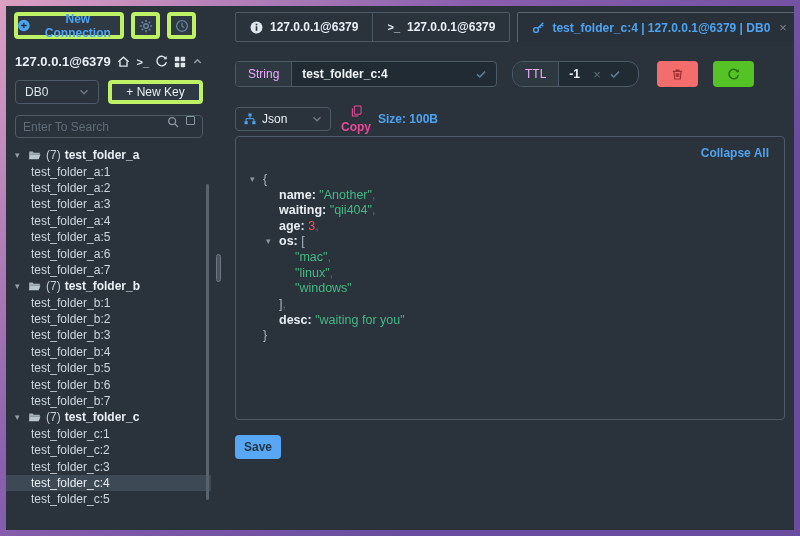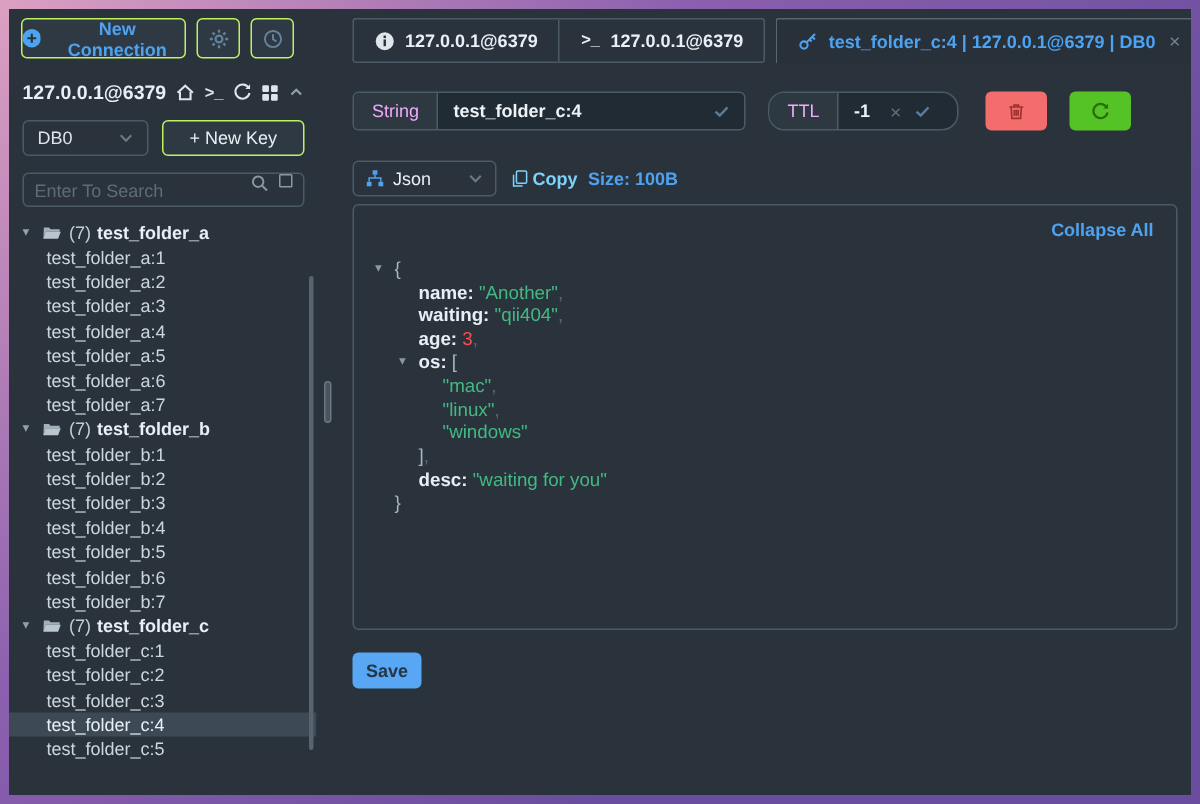--- a/index.html
+++ b/index.html
@@ -23,21 +23,21 @@
   .x-glyph { position:relative; width:11px; height:11px; display:block; }
   .x-glyph::before,.x-glyph::after { content:""; position:absolute; left:-1px; top:5px; width:13px; height:1.2px; background:#444; }
   .x-glyph::before { transform:rotate(45deg); } .x-glyph::after { transform:rotate(-45deg); }
 
   
   .app { flex:1; display:flex; min-height:0; color:#dbe3e9; }
 
   
   .sidebar { width:205px; flex:none; padding-top:6px; display:flex; flex-direction:column; position:relative; min-height:0; }
   .sb-toolbar { display:flex; gap:7px; margin:0 6px 0 8px; }
-  .btn { border:1px solid #bef264; border-radius:4px; background:#2e3943; cursor:pointer; }
+  .btn { border:4px solid #bef264; border-radius:4px; background:#2e3943; cursor:pointer; }
   .new-conn { flex:none; width:110px; height:27px; display:flex; align-items:center; justify-content:center; gap:6px;
               color:#4ea3f1; font-weight:700; font-size:12px; }
   .icon-btn { width:29px; height:27px; display:flex; align-items:center; justify-content:center; color:#64839a; }
 
   .conn-row { margin:15px 8px 0 9px; display:flex; align-items:center; }
   .conn-name { font-weight:700; font-size:13px; color:#e9eff4; flex:1; }
   .conn-icons { display:flex; align-items:center; gap:6px; color:#dde5ea; }
   .term-glyph { font-weight:700; font-size:11px; letter-spacing:0; }
 
   .db-row { margin:11px 8px 0 9px; display:flex; gap:9px; }
@@ -90,21 +90,21 @@
   .clear-x { color:#5f7182; font-size:13px; cursor:pointer; line-height:1; }
   .confirm { color:#5c7a9a; cursor:pointer; display:flex; }
   .sq-btn { width:41px; height:26px; border:none; border-radius:4px; display:flex; align-items:center; justify-content:center; cursor:pointer; }
   .btn-danger { margin-left:18px; background:#f36d6d; color:#a03030; }
   .btn-success { margin-left:15px; background:#55c325; color:#276f0b; }
 
   .view-row { margin-top:20px; display:flex; align-items:center; height:24px; flex:none; }
   .format-select { width:96px; height:24px; gap:6px; padding:0 8px; cursor:pointer; }
   .fmt-icon { color:#4ea3f1; display:flex; }
   .fmt-label { color:#e9eff4; font-size:12px; }
-  .copy-link { margin-left:10px; color:#7dd3fc; font-weight:700; display:flex; align-items:center; gap:3px; cursor:pointer; }
+  .copy-link { margin-left:10px; color:#ec4899; font-weight:700; display:flex; align-items:center; gap:3px; cursor:pointer;flex-direction:column; }
   .size-label { margin-left:7px; color:#4ea3f1; font-weight:700; }
 
   .json-panel { margin-top:5px; height:284px; border:1px solid #4a5a66; border-radius:4px; position:relative;
                 padding:10px 14px; flex:none; overflow:hidden; }
   .collapse-all { position:absolute; top:9px; right:15px; color:#4ea3f1; font-weight:700; font-size:12px; cursor:pointer; }
   .json-lines { margin-top:25px; font-size:12.5px; line-height:15.6px; }
   .jline { white-space:pre; }
   .jtoggle { display:inline-block; width:13px; color:#8a97a1; font-size:9px; font-family:"DejaVu Sans",sans-serif; vertical-align:middle; }
   .tok-key, .tok-colon { color:#e8eef3; font-weight:700; }
   .tok-punct { color:#a9b5bf; }

